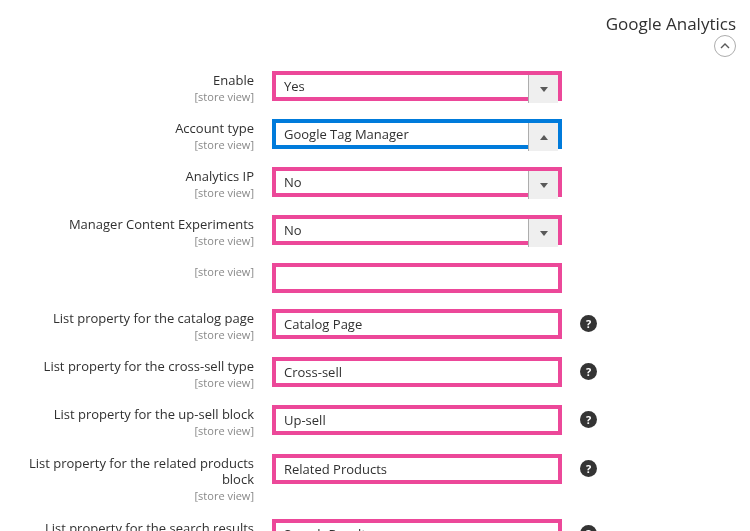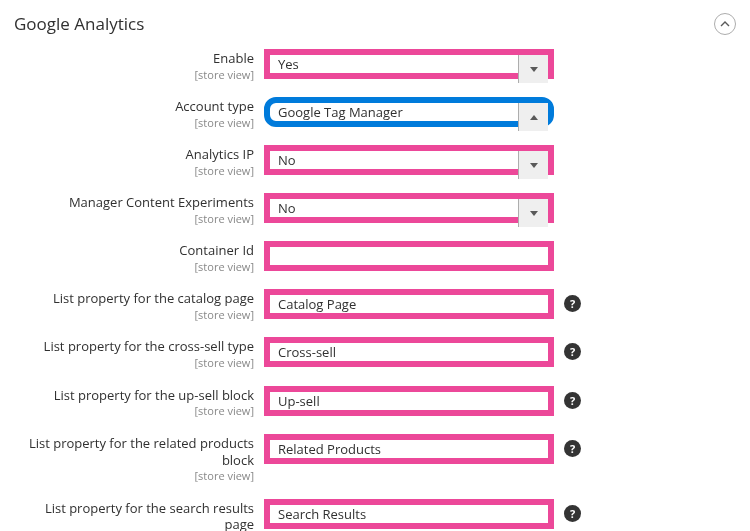--- a/index.html
+++ b/index.html
@@ -9,20 +9,21 @@
       color: #303030;
       background: #fff;
       width: 750px;
       padding: 12px 14px;
     }
     .section-header {
       display: flex;
       justify-content: space-between;
       align-items: flex-end;
       padding-bottom: 14px;
+      flex-direction: column;
     }
     .section-title {
       font-size: 17px;
       font-weight: 400;
       color: #303030;
     }
     .collapse-btn {
       width: 22px;
       height: 22px;
       border: 1px solid #adadad;
@@ -35,20 +36,21 @@
     }
     .collapse-btn svg {
       width: 10px;
       height: 6px;
       display: block;
     }
     .form-row {
       display: flex;
       align-items: flex-start;
       margin-bottom: 16px;
+      gap: 8px;
     }
     .label-col {
       width: 250px;
       text-align: right;
       padding-right: 10px;
       padding-top: 1px;
     }
     .field-label {
       font-size: 13px;
       color: #303030;
@@ -62,36 +64,35 @@
       display: block;
       margin-top: 1px;
     }
     .input-col {
       width: 290px;
       position: relative;
     }
     .text-input, .select-like {
       width: 100%;
       height: 30px;
-      border: 6px solid #ec4899;
+      border: 4px solid #ec4899;
       background: #fff;
       font-size: 13px;
       padding: 0 8px;
       color: #303030;
       font-family: inherit;
     }
     .select-like {
       position: relative;
       display: flex;
       align-items: center;
       cursor: pointer;
     }
     .select-like.open {
       border-color: #007bdb;
-      border-radius: 12px;
     }
     .select-arrow {
       position: absolute;
       right: 0;
       top: 0;
       width: 30px;
       height: 28px;
       border-left: 1px solid #adadad;
       background: #efefef;
       display: flex;
@@ -209,21 +210,20 @@
             <polygon points="0,0 10,0 5,6" fill="#595959"></polygon>
           </svg>
       </span>
     </div>
   </div>
   <div class="help-col"></div>
 </div>
 
 <div class="form-row">
   <div class="label-col">
-    <span class="field-label">Container Id</span>
     <span class="scope">[store view]</span>
   </div>
   <div class="input-col">
     <input type="text" class="text-input" value="" style="">
   </div>
   <div class="help-col"></div>
 </div>
 
 <div class="form-row">
   <div class="label-col">

